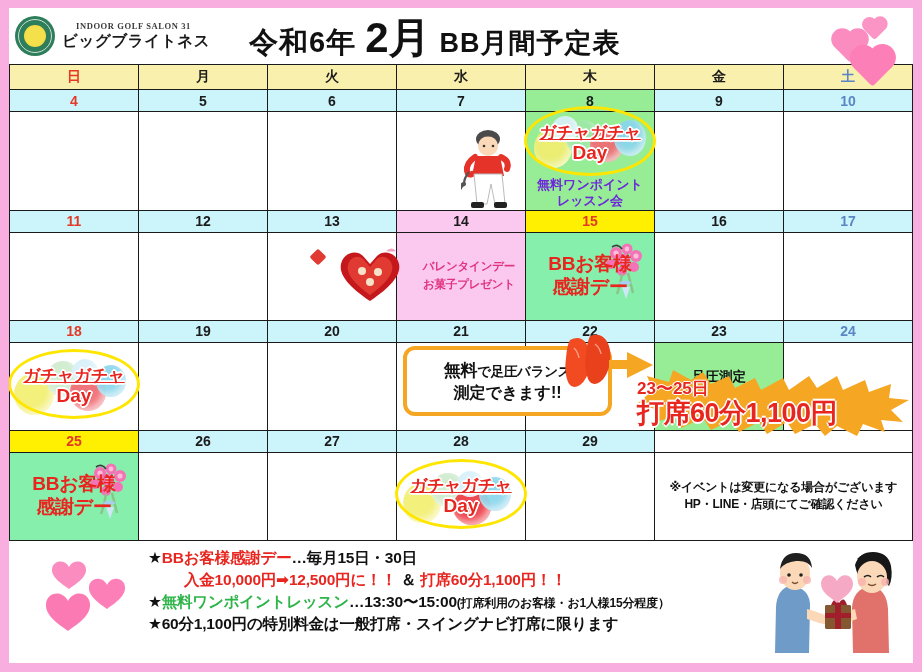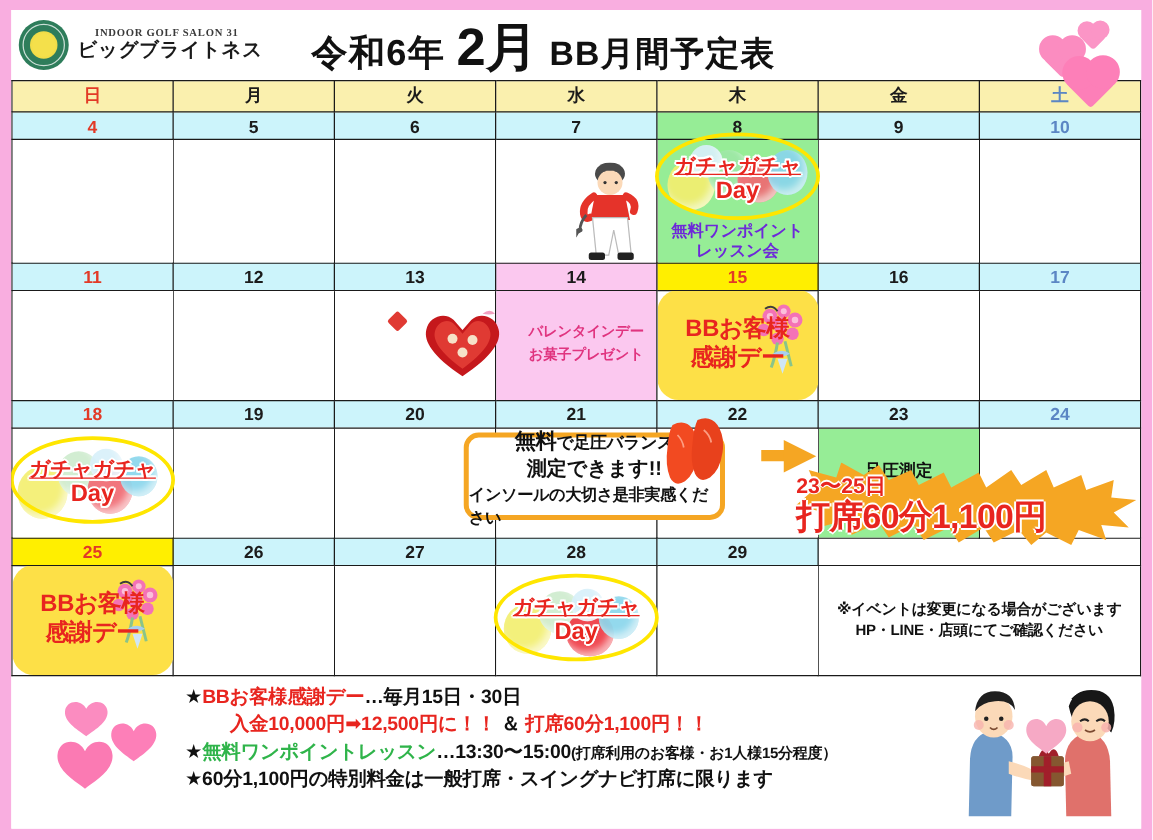--- a/index.html
+++ b/index.html
@@ -99,21 +99,21 @@
     background: #ccf4fb; height: 22px;
     font-size: 14px; font-weight: 700; color: #1b1b1b;
   }
   td.dnum.sun { color: #e23a27; }
   td.dnum.sat { color: #5b86c4; }
   td.dnum.hl-yellow { background: #ffef00; color: #e23a27; }
   td.dnum.hl-green  { background: #96ed96; }
   td.dnum.hl-pink   { background: #fbc8ef; }
   td.body { height: 88px; background: #ffffff; position: relative; }
   td.body.bg-green  { background: #96ed96; }
-  td.body.bg-yellow { background: #fde047; border-radius: 17px; }
+  td.body.bg-yellow { background: #86efac; }
   td.body.bg-pink   { background: #fbc8ef; }
 
   
   .gacha {
     position: relative;
     width: 124px; height: 62px; margin: 0 auto;
     display: flex; flex-direction: column;
     align-items: center; justify-content: center;
   }
   .gacha .oval {
@@ -166,21 +166,21 @@
 
   
   .choco { right: -10px; top: 12px; width: 70px; height: 60px; z-index: 1;}
 
   
   .flowers { right: 2px; top: 6px; width: 56px; height: 62px; z-index:1; }
 
   
   .balloon {
     position: absolute;
-    left: 362px; top: 338px;
+    left: 394px; top: 338px;
     width: 209px; height: 70px;
     background: #fff;
     border: 4px solid #f5a623;
     border-radius: 12px;
     z-index: 20;
     display: flex; flex-direction: column;
     align-items: center; justify-content: center;
     padding-top: 1px;
   }
   .balloon .l1 { font-size: 17px; font-weight: 700; color: #111; letter-spacing:-.3px;}
@@ -494,21 +494,20 @@
               <div>HP・LINE・店頭にてご確認ください</div>
             </div>
           </td>
         </tr>
       </tbody>
     </table>
 
     <div class="balloon">
       <div class="l1"><span>無料</span><small>で足圧バランス</small></div>
       <div class="l2">測定できます!!</div>
-      <div class="l3">インソールの大切さ是非実感ください</div>
       <svg class="insole-img" viewBox="0 0 64 58">
         <path d="M8 6 q10 -5 16 3 q6 9 4 22 q-2 14 -10 20 q-8 5 -12 -3 q-4 -10 -2 -24 q1 -13 4 -18z" fill="#f24a21"></path>
         <path d="M28 2 q10 -4 16 4 q6 9 4 22 q-2 14 -10 20 q-8 5 -12 -3 q-4 -10 -2 -24 q1 -13 4 -19z" fill="#e8411c"></path>
         <path d="M33 10 q5 4 6 10" stroke="#ffb39b" stroke-width="1.4" fill="none" opacity=".8"></path>
         <path d="M12 14 q4 4 5 10" stroke="#ffb39b" stroke-width="1.4" fill="none" opacity=".8"></path>
       </svg>
     </div>
     <div class="arrow-tail"></div>
     <div class="arrow-right"></div>
 

